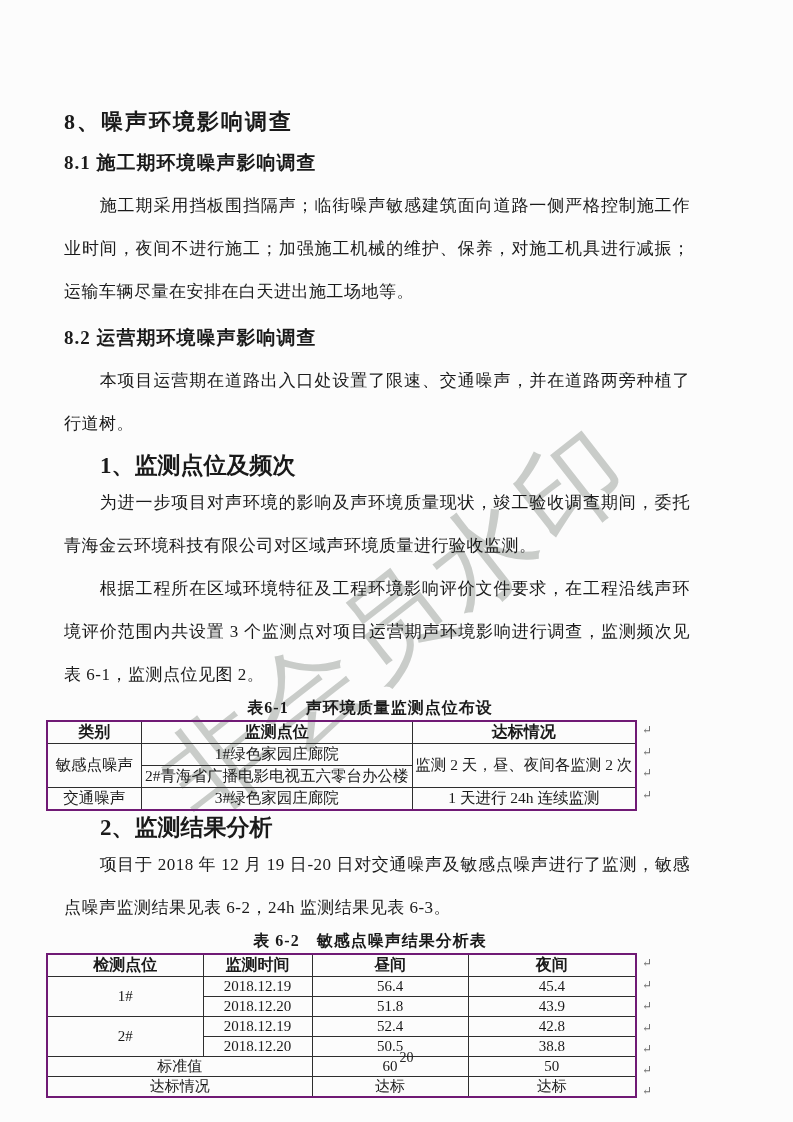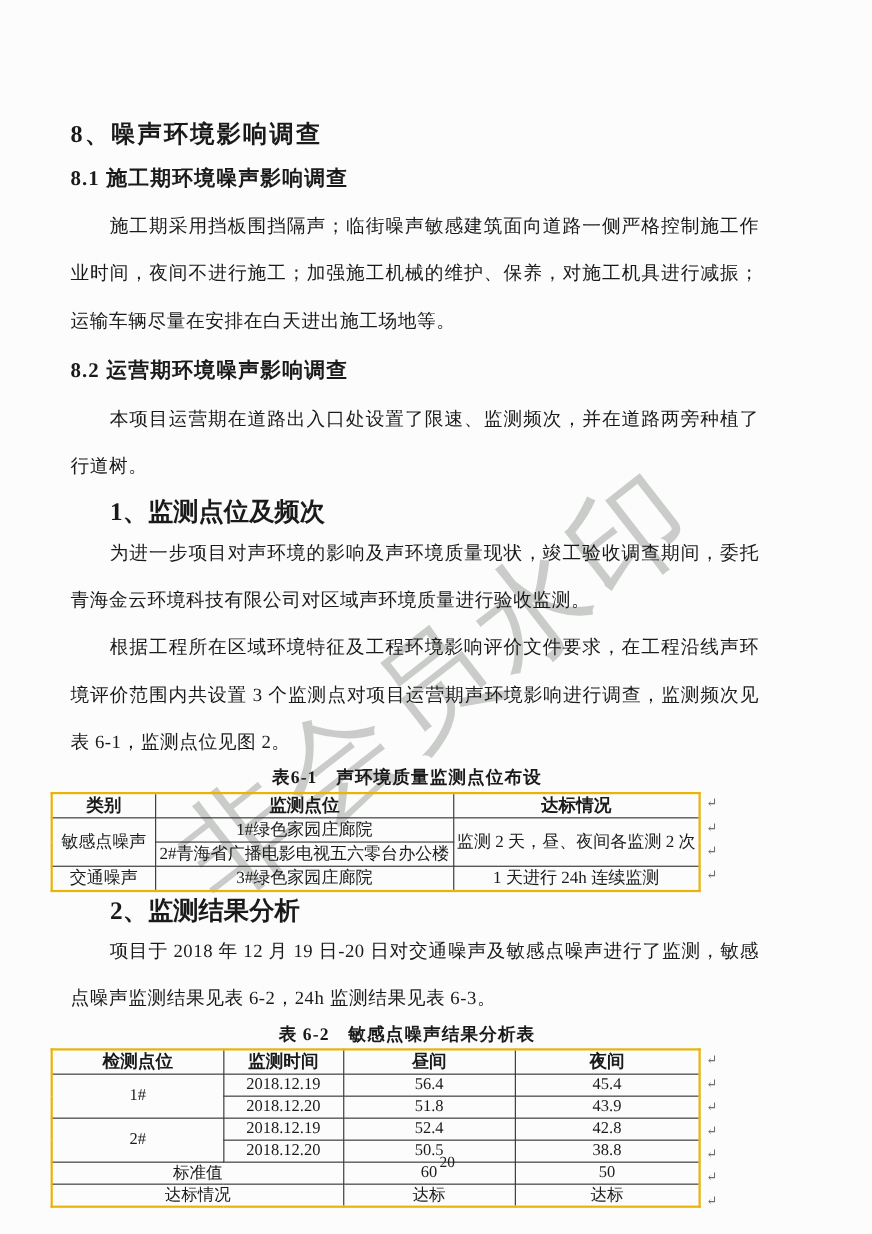--- a/index.html
+++ b/index.html
@@ -74,21 +74,21 @@
   }
   .table-wrap {
     position: relative;
     margin: 2px 0 0 -4px;
     width: 591px;
   }
   table {
     width: 100%;
     border-collapse: collapse;
     table-layout: fixed;
-    border: 2px solid #eab308;
+    border: 2px solid #701a75;
   }
   th, td {
     border: 1px solid #2e2e2e;
     text-align: center;
     vertical-align: middle;
     padding: 0 2px;
     white-space: nowrap;
     overflow: hidden;
     font-weight: normal;
   }
@@ -130,21 +130,21 @@
   <div class="watermark">非会员水印</div>
 
   <div class="content">
 
     <h1 class="doc">8、噪声环境影响调查</h1>
 
     <h2 class="doc">8.1 施工期环境噪声影响调查</h2>
     <p class="body">施工期采用挡板围挡隔声；临街噪声敏感建筑面向道路一侧严格控制施工作业时间，夜间不进行施工；加强施工机械的维护、保养，对施工机具进行减振；运输车辆尽量在安排在白天进出施工场地等。</p>
 
     <h2 class="doc mt">8.2 运营期环境噪声影响调查</h2>
-    <p class="body">本项目运营期在道路出入口处设置了限速、监测频次，并在道路两旁种植了行道树。</p>
+    <p class="body">本项目运营期在道路出入口处设置了限速、交通噪声，并在道路两旁种植了行道树。</p>
 
     <h3 class="doc">1、监测点位及频次</h3>
     <p class="body">为进一步项目对声环境的影响及声环境质量现状，竣工验收调查期间，委托青海金云环境科技有限公司对区域声环境质量进行验收监测。</p>
     <p class="body">根据工程所在区域环境特征及工程环境影响评价文件要求，在工程沿线声环境评价范围内共设置 3 个监测点对项目运营期声环境影响进行调查，监测频次见表 6-1，监测点位见图 2。</p>
 
     <div class="caption">表6-1　声环境质量监测点位布设</div>
     <div class="table-wrap">
       <table class="t1">
         <thead>
           <tr>

